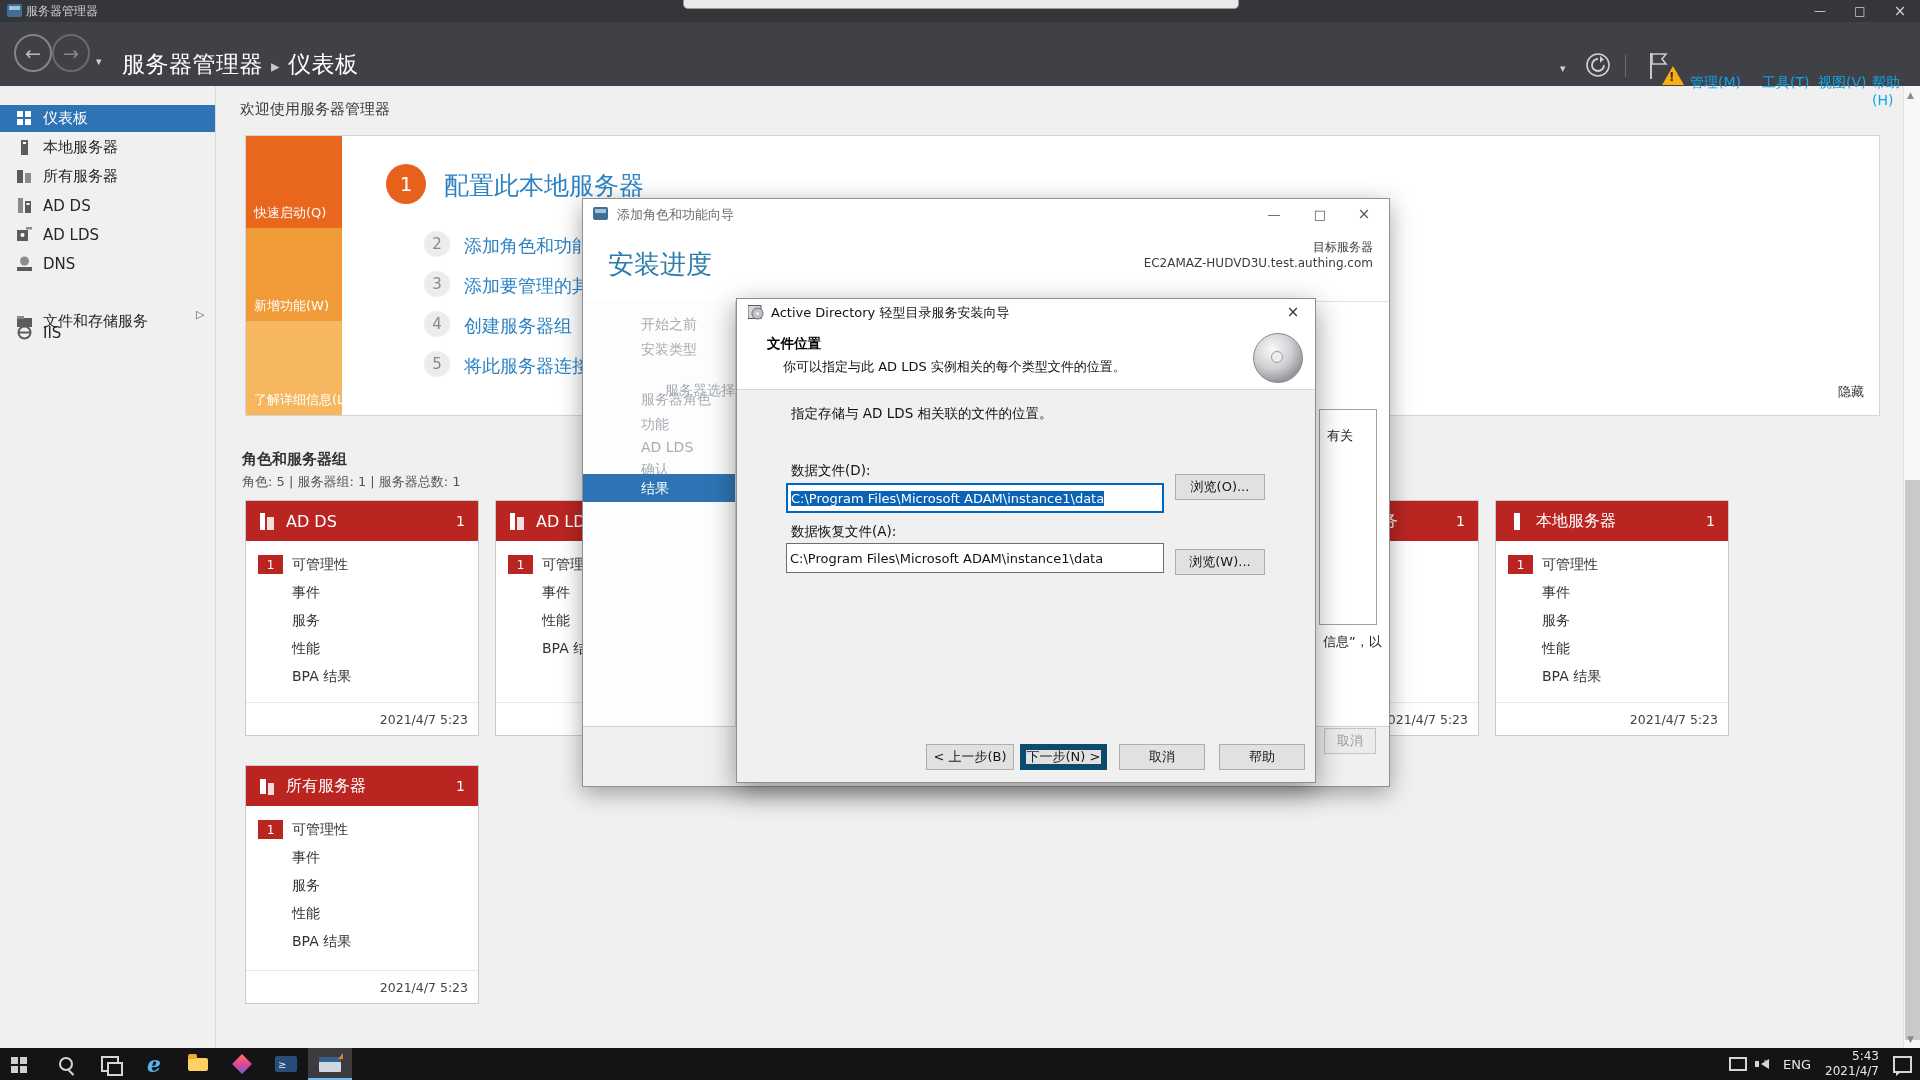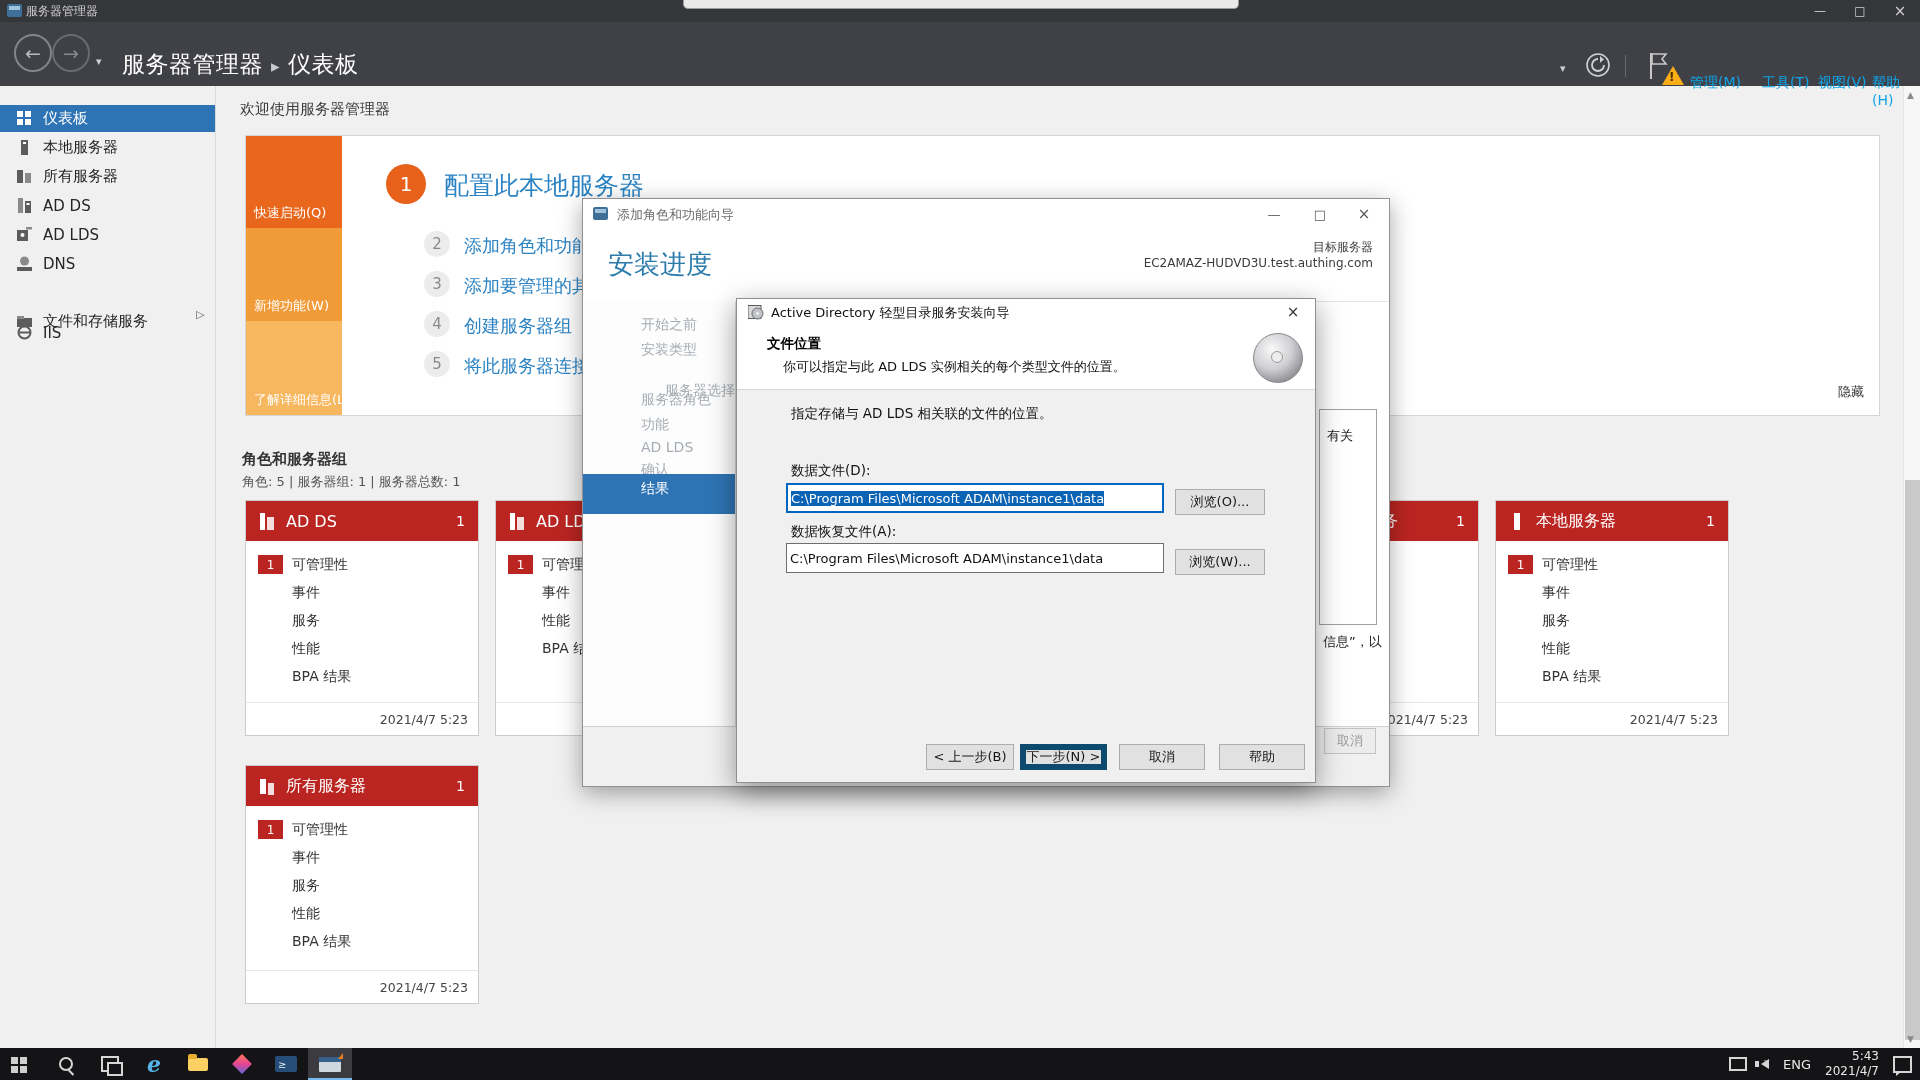--- a/index.html
+++ b/index.html
@@ -409,21 +409,21 @@
       </div>
     </div>
     <div class="wz-nav">
       <div class="wz-item" style="top:10px;">开始之前</div>
       <div class="wz-item" style="top:35px;">安装类型</div>
       <div class="wz-item" style="top:76px;text-align:right;">服务器选择</div>
       <div class="wz-item" style="top:85px;">服务器角色</div>
       <div class="wz-item" style="top:110px;">功能</div>
       <div class="wz-item" style="top:133px;">AD LDS</div>
       <div class="wz-item" style="top:155px;">确认</div>
-      <div class="wz-item sel" style="top:173px;height:40px;line-height:28px;">结果</div>
+      <div class="wz-item sel" style="top:173px;height:28px;line-height:28px;">结果</div>
     </div>
     <div class="wz-navdiv"></div>
     <div class="wz-foot"></div>
     <div class="wz-listbox"></div>
     <div class="wz-frag" style="left:744px;top:228px;">有关</div>
     <div class="wz-frag" style="left:740px;top:434px;">信息”，以</div>
     <div class="btn disabled" style="position:absolute;left:741px;top:529px;width:52px;height:26px;">取消</div>
   </div>
 
   <div class="dlg">
@@ -441,21 +441,21 @@
       <div class="dlg-desc">你可以指定与此 AD LDS 实例相关的每个类型文件的位置。</div>
       <div class="cd"></div>
     </div>
 
     <div class="dlg-intro">指定存储与 AD LDS 相关联的文件的位置。</div>
 
     <div class="dlg-lbl" style="left:54px;top:163px;">数据文件(D):</div>
     <div class="inputbox focus" style="top:184px;">
       <span class="sel">C:\Program Files\Microsoft ADAM\instance1\data</span>
     </div>
-    <div class="btn" style="left:438px;top:190px;width:90px;height:26px;">浏览(O)...</div>
+    <div class="btn" style="left:438px;top:175px;width:90px;height:26px;">浏览(O)...</div>
 
     <div class="dlg-lbl" style="left:54px;top:224px;">数据恢复文件(A):</div>
     <input class="inputbox" style="top: 244px;" value="C:\Program Files\Microsoft ADAM\instance1\data">
     <div class="btn" style="left:438px;top:250px;width:90px;height:26px;">浏览(W)...</div>
 
     <div class="btn" style="left:189px;top:445px;width:88px;">&lt; 上一步(B)</div>
     <div class="btn default" style="left:283px;top:445px;width:87px;">下一步(N) &gt;</div>
     <div class="btn" style="left:382px;top:445px;width:86px;">取消</div>
     <div class="btn" style="left:482px;top:445px;width:86px;">帮助</div>
   </div>

